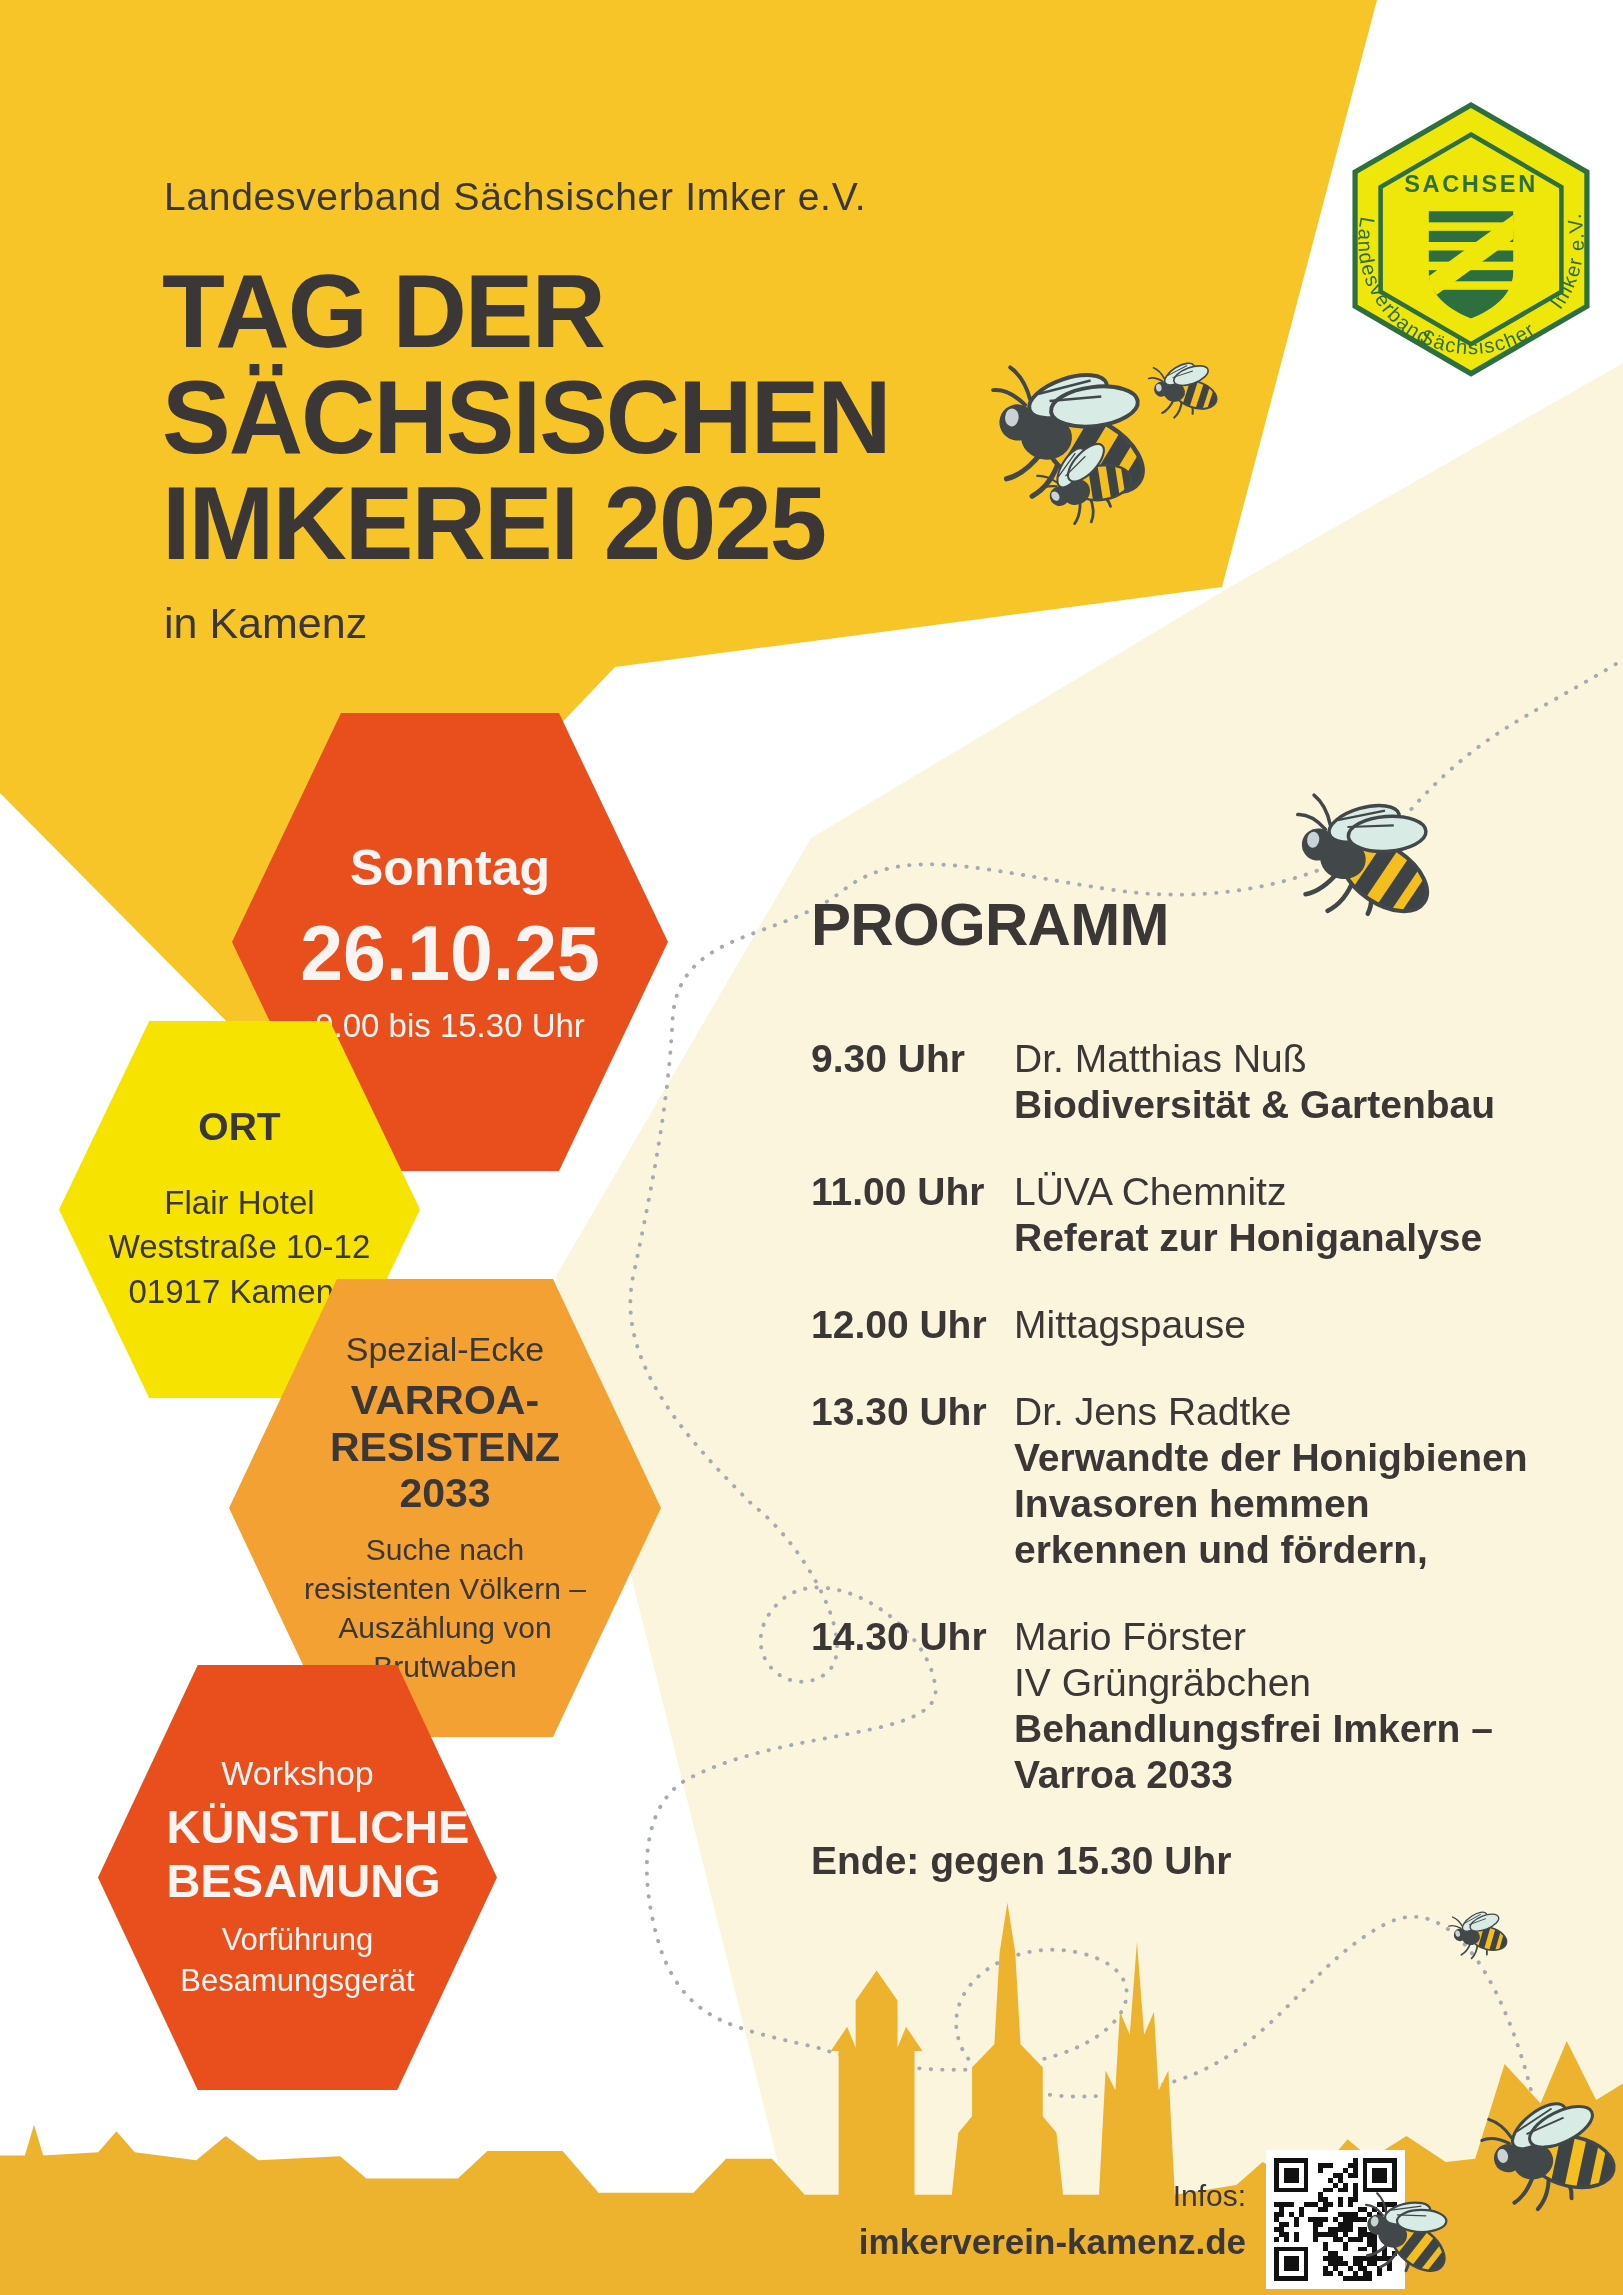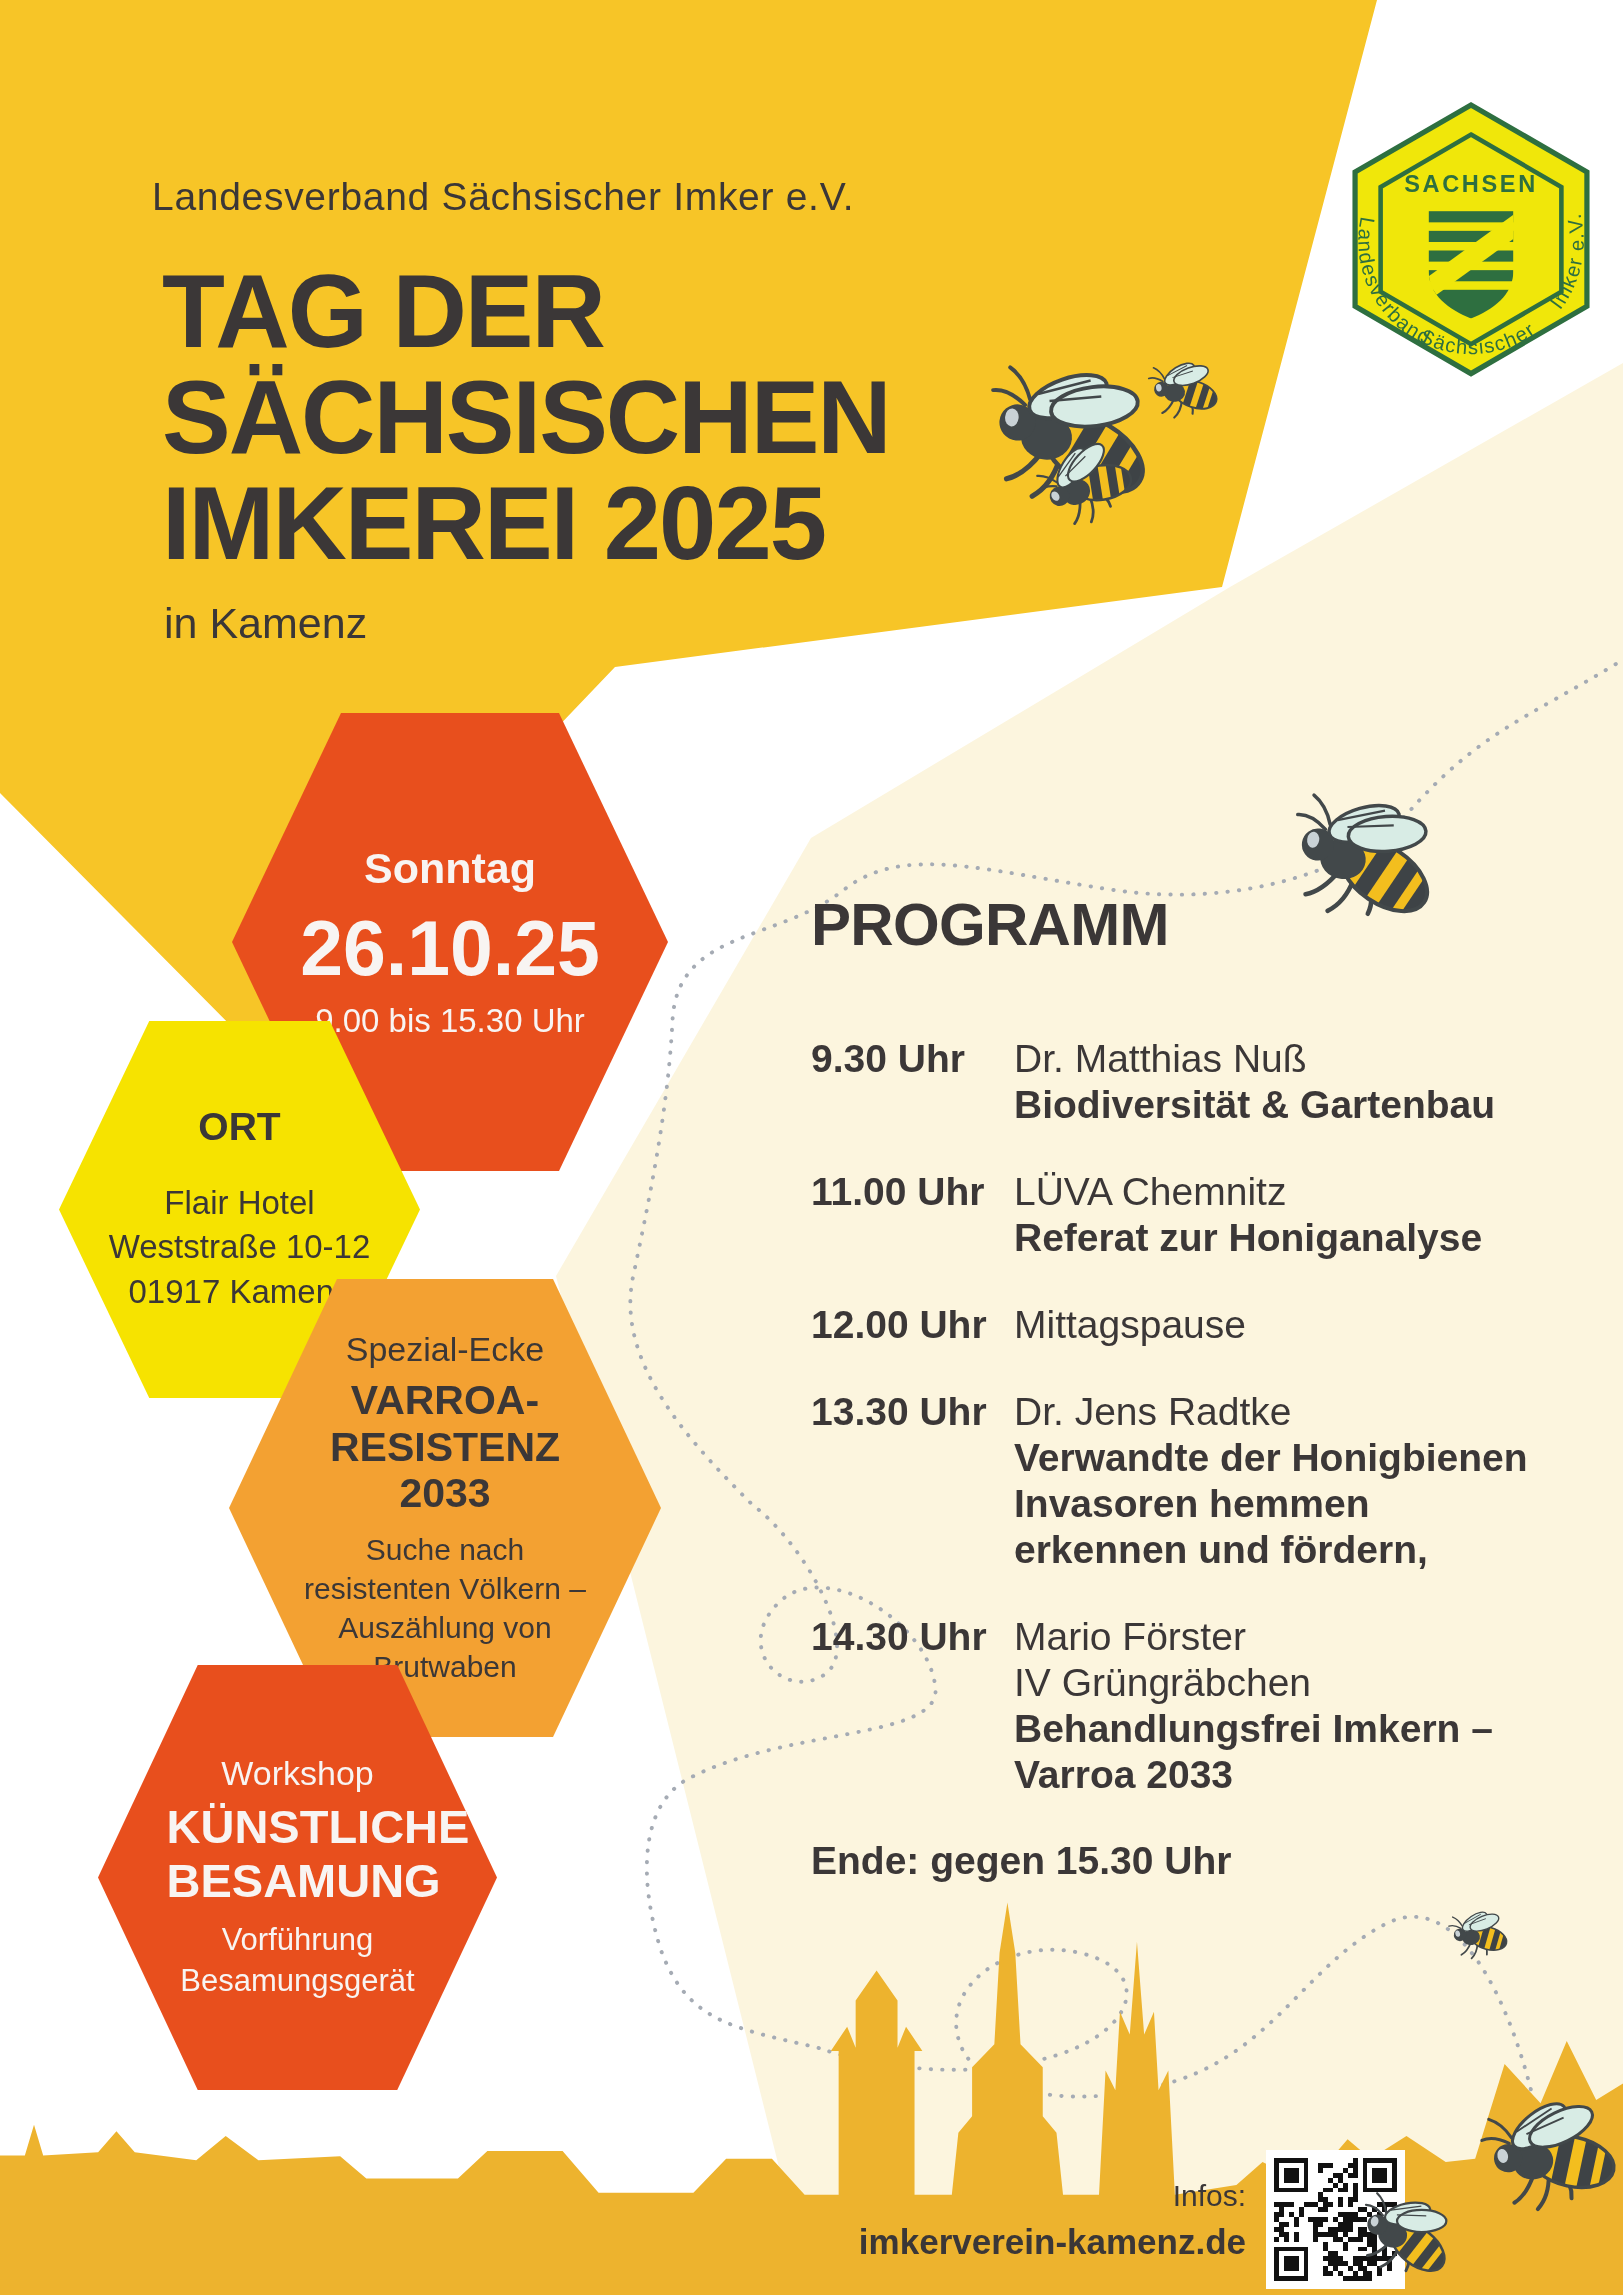--- a/index.html
+++ b/index.html
@@ -9,31 +9,31 @@
   }
   .abs{position:absolute;}
   
   #cream-panel{inset:0;background:#FCF5DE;
     clip-path:polygon(1623px 363px,1230px 587px,811px 838px,556px 1276px,811px 2295px,1623px 2295px);}
   #yellow-header{inset:0;background:#F7C527;
     clip-path:polygon(0 0,1377px 0,1222px 587px,615px 667px,252px 1047px,0 793px);}
   svg{display:block;}
   .overlay-svg{position:absolute;inset:0;width:1623px;height:2295px;pointer-events:none;}
   
-  #org-line{left:152px;top:175px;font-size:39px;letter-spacing:0.7px;}
+  #org-line{left:164px;top:175px;font-size:39px;letter-spacing:0.7px;}
   .title-line{left:162px;font-size:103px;font-weight:700;letter-spacing:-2px;line-height:1;}
   #title-1{top:260px;}
   #title-2{top:366px;}
   #title-3{top:472px;}
   #subtitle{left:164px;top:599px;font-size:43px;}
   
   .hex{display:flex;flex-direction:column;align-items:center;justify-content:center;text-align:center;
        clip-path:polygon(25% 0,75% 0,100% 50%,75% 100%,25% 100%,0 50%);}
   #hex-date{left:232px;top:713px;width:436px;height:458px;background:#E84F1D;color:#F8F4F2;}
-  #hex-date .day{font-size:43px;font-weight:700;}
+  #hex-date .day{font-size:50px;font-weight:700;}
   #hex-date .date{font-size:77px;font-weight:700;margin:11.8px 0 9.2px;}
   #hex-date .time{font-size:33px;}
   #hex-ort{left:59px;top:1021px;width:361px;height:377px;background:#F6E300;}
   #hex-ort .label{font-size:39px;font-weight:700;margin-bottom:32px;}
   #hex-ort .addr{font-size:33px;line-height:1.34;}
   #hex-varroa{left:229px;top:1279px;width:432px;height:458px;background:#F3A132;padding:0 5.2px;box-sizing:border-box;}
   #hex-varroa .kicker{font-size:34px;margin-bottom:7.9px;}
   #hex-varroa .big{font-size:41px;font-weight:700;line-height:1.14;max-width:275px;}
   #hex-varroa .desc{font-size:30px;line-height:1.3;margin-top:13px;max-width:308px;}
   #hex-workshop{left:98px;top:1665px;width:399px;height:425px;background:#E84F1D;color:#F8F4F2;}

